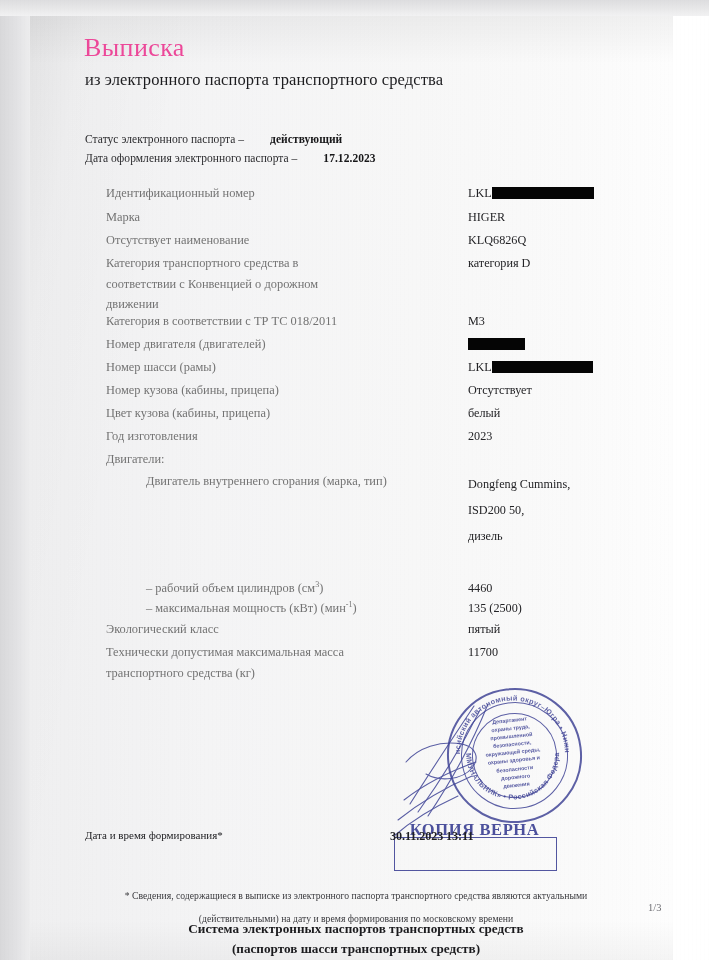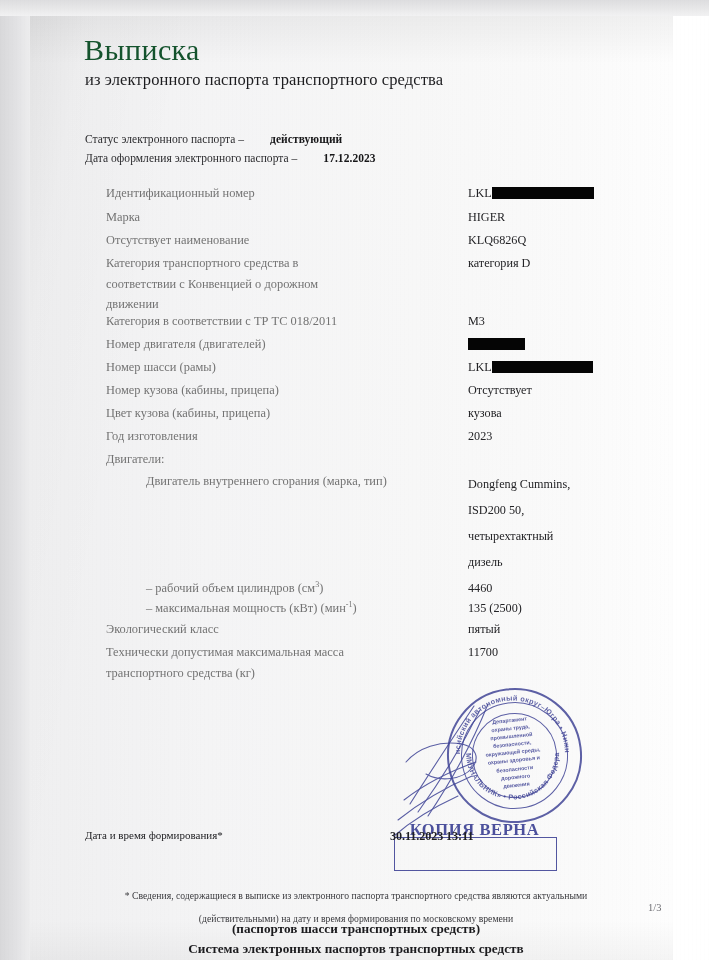--- a/index.html
+++ b/index.html
@@ -50,23 +50,23 @@
       repeating-linear-gradient(90deg, rgba(0,0,0,0.018) 0px, rgba(0,0,0,0.018) 1px, rgba(255,255,255,0) 1px, rgba(255,255,255,0) 4px),
       repeating-linear-gradient(0deg, rgba(0,0,0,0.012) 0px, rgba(0,0,0,0.012) 1px, rgba(255,255,255,0) 1px, rgba(255,255,255,0) 5px);
   }
 
   .content { position: absolute; left: 0; top: 0; width: 709px; height: 960px; }
 
   
   .doc-title {
     position: absolute;
     left: 84px; top: 33px;
-    font-size: 30px;
+    font-size: 26px;
     letter-spacing: .4px;
-    color: #14532d;
+    color: #ec4899;
   }
   .doc-subtitle {
     position: absolute;
     left: 85px; top: 70px;
     font-size: 16.5px;
     letter-spacing: .1px;
     color: #1c1c1f;
   }
 
   
@@ -306,38 +306,37 @@
         <div class="value"><span>LKL</span><span class="redaction red-chassis"></span></div>
       </div>
 
       <div class="row" style="top:380px">
         <div class="label">Номер кузова (кабины, прицепа)</div>
         <div class="value">Отсутствует</div>
       </div>
 
       <div class="row" style="top:403px">
         <div class="label">Цвет кузова (кабины, прицепа)</div>
-        <div class="value">кузова</div>
+        <div class="value">белый</div>
       </div>
 
       <div class="row" style="top:426px">
         <div class="label">Год изготовления</div>
         <div class="value">2023</div>
       </div>
 
       <div class="row" style="top:449px">
         <div class="label">Двигатели:</div>
       </div>
 
       <div class="row indent" style="top:471px">
         <div class="label">Двигатель внутреннего сгорания (марка, тип)</div>
         <div class="value">
           <span class="vline">Dongfeng Cummins,</span>
           <span class="vline">ISD200 50,</span>
-          <span class="vline">четырехтактный</span>
           <span class="vline">дизель</span>
         </div>
       </div>
 
       <div class="row indent2" style="top:578px">
         <div class="label"><span>– рабочий объем цилиндров (см</span><sup>3</sup><span>)</span></div>
         <div class="value">4460</div>
       </div>
 
       <div class="row indent2" style="top:598px">
@@ -406,20 +405,20 @@
 
     <div class="form-label">Дата и время формирования*</div>
     <div class="form-value">30.11.2023 13:11</div>
 
     <div class="footnote">
       <span>* Сведения, содержащиеся в выписке из электронного паспорта транспортного средства являются</span>
       <span>актуальными (действительными) на дату и время формирования по московскому времени</span>
     </div>
 
     <div class="sys-title">
+      <div>Система электронных паспортов транспортных средств</div>
       <div>(паспортов шасси транспортных средств)</div>
-      <div>Система электронных паспортов транспортных средств</div>
     </div>
 
     <div class="page-num">1/3</div>
 
   </div>
 </div>
 
 </body></html>

